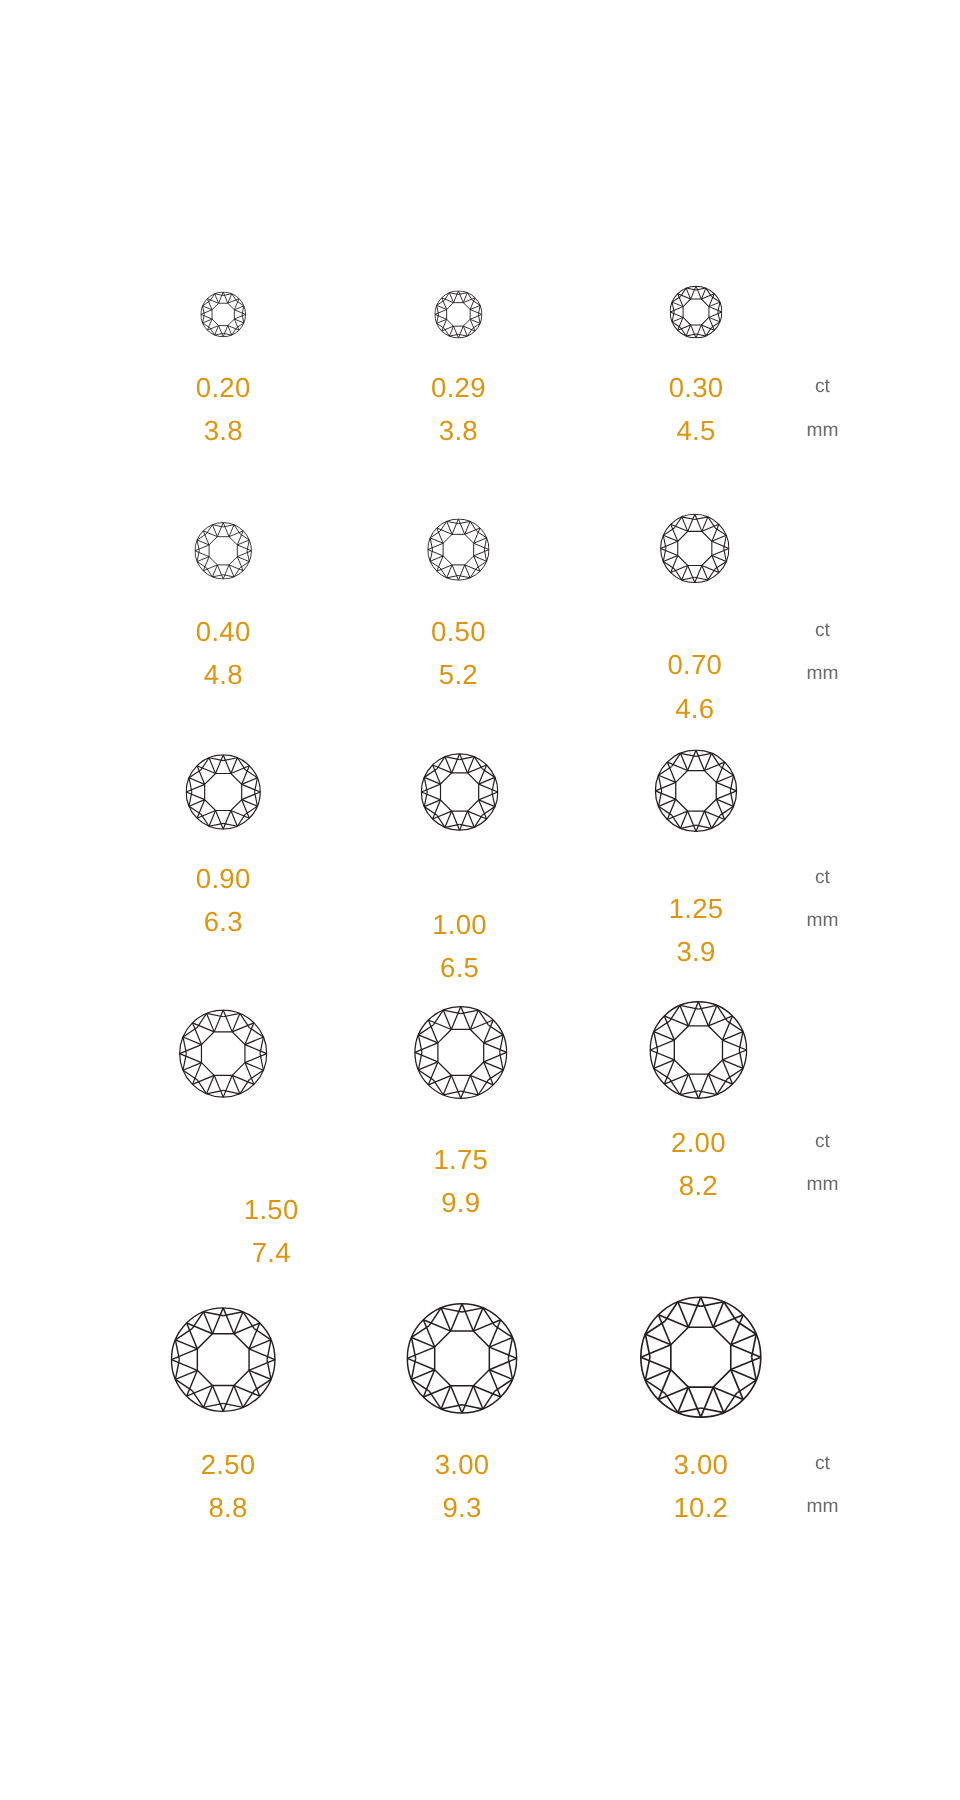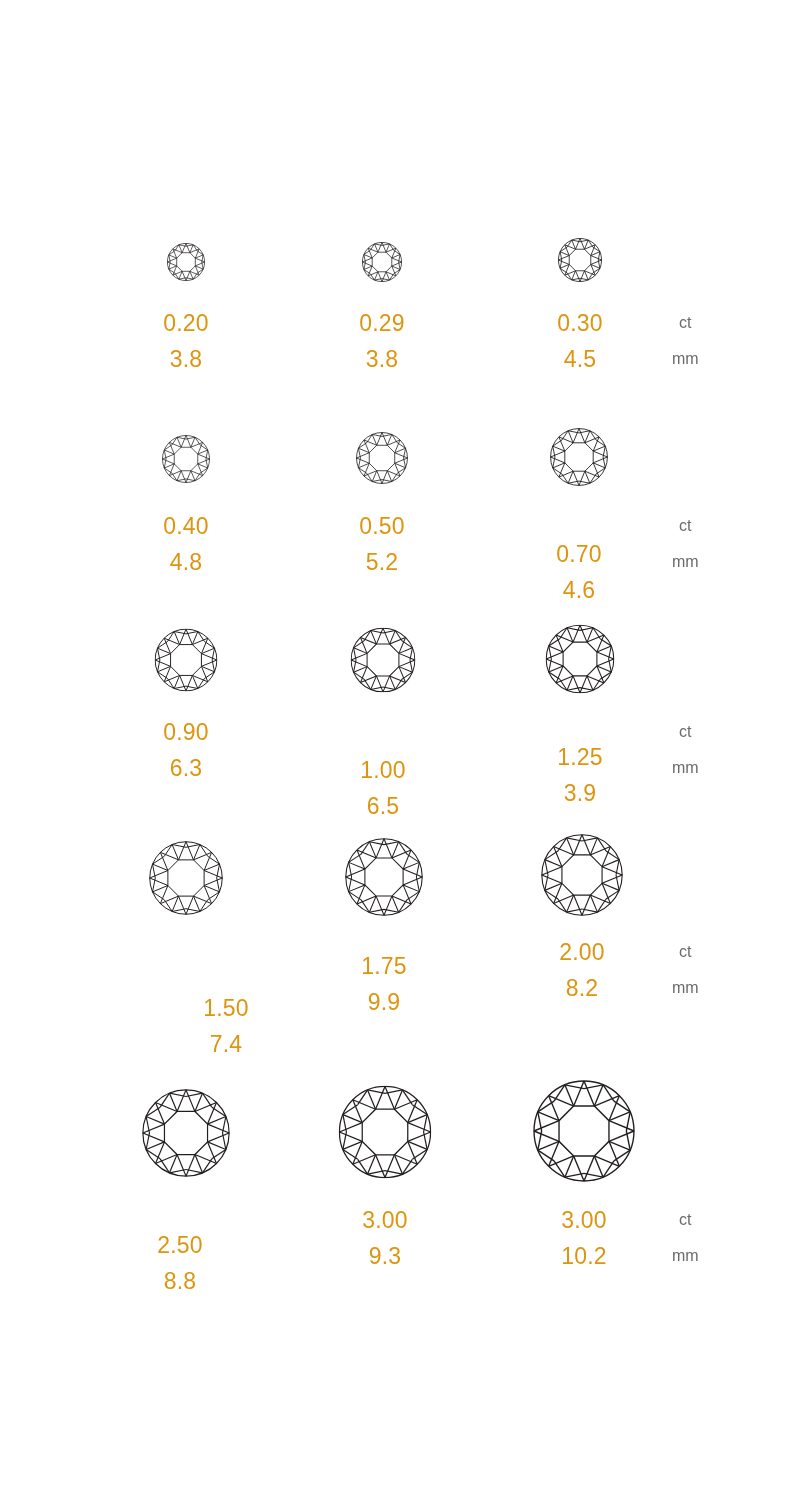--- a/index.html
+++ b/index.html
@@ -791,21 +791,21 @@
              <div class="val">7.4</div>
            </div>
     <div class="labels" style="left:384px; top:948px;">
              <div class="val">1.75</div>
              <div class="val">9.9</div>
            </div>
     <div class="labels" style="left:582px; top:934px;">
              <div class="val">2.00</div>
              <div class="val">8.2</div>
            </div>
-    <div class="labels" style="left:180px; top:1202px;margin-top:25px;">
+    <div class="labels" style="left:190px; top:1202px;">
              <div class="val">2.50</div>
              <div class="val">8.8</div>
            </div>
     <div class="labels" style="left:385px; top:1202px;">
              <div class="val">3.00</div>
              <div class="val">9.3</div>
            </div>
     <div class="labels" style="left:584px; top:1202px;">
              <div class="val">3.00</div>
              <div class="val">10.2</div>

